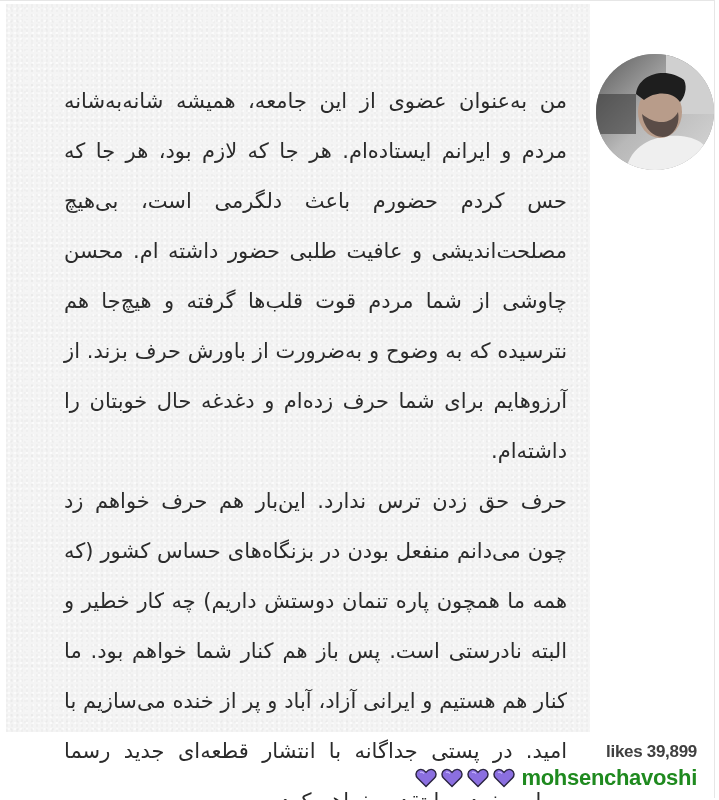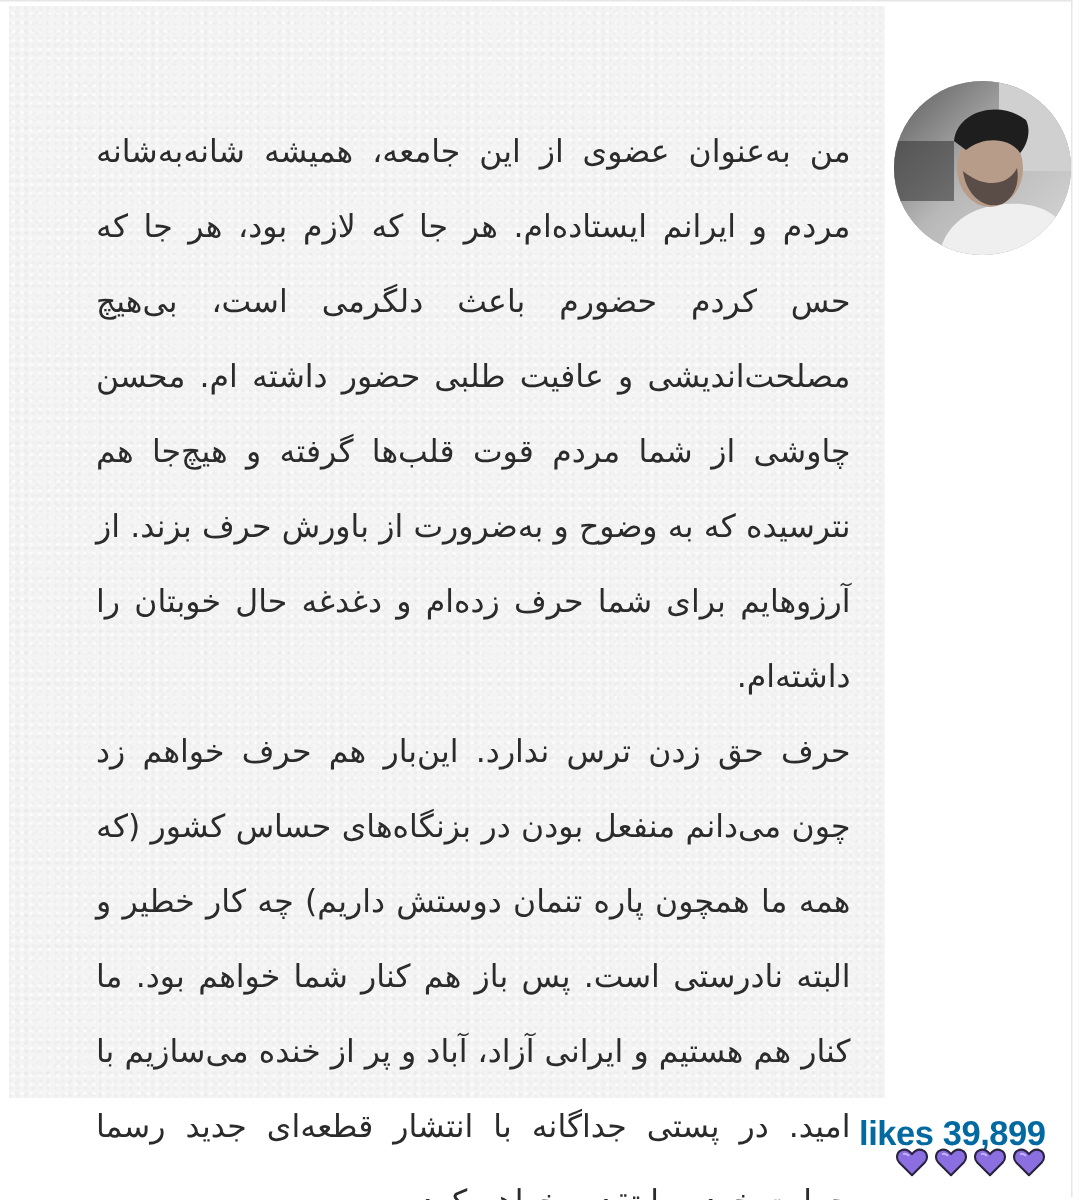--- a/index.html
+++ b/index.html
@@ -63,22 +63,22 @@
       overflow: hidden;
       background: #9a9a9a;
     }
     .avatar svg { display: block; }
     .likes {
       position: absolute;
       right: 22px;
       top: 742px;
       font-family: "Liberation Sans", sans-serif;
       font-weight: bold;
-      font-size: 23px;
-      color: #0369a1;
+      font-size: 17px;
+      color: #404040;
       letter-spacing: -0.3px;
     }
     .caption-row {
       position: absolute;
       right: 22px;
       top: 765px;
       display: flex;
       align-items: center;
       gap: 6px;
     }
@@ -150,13 +150,14 @@
           <path d="M5 4.5 C6.5 3.8 8 4.4 9 5.6" stroke="#c5b5ff" stroke-width="1.2" fill="none"></path>
         </svg>
     </span>
     <span class="heart">
       <svg width="22" height="20" viewBox="0 0 22 20">
           <path d="M11 18.5 L2.5 10 C0.2 7.6 0.6 3.6 3.4 2.1 C5.8 0.8 8.7 1.6 11 4.4 C13.3 1.6 16.2 0.8 18.6 2.1 C21.4 3.6 21.8 7.6 19.5 10 Z" fill="#8b6fe0" stroke="#2a2440" stroke-width="1.4" stroke-linejoin="round"></path>
           <path d="M5 4.5 C6.5 3.8 8 4.4 9 5.6" stroke="#c5b5ff" stroke-width="1.2" fill="none"></path>
         </svg>
     </span>
   </div>
+  <span class="username">mohsenchavoshi</span>
 </div>
 
 </body></html>

